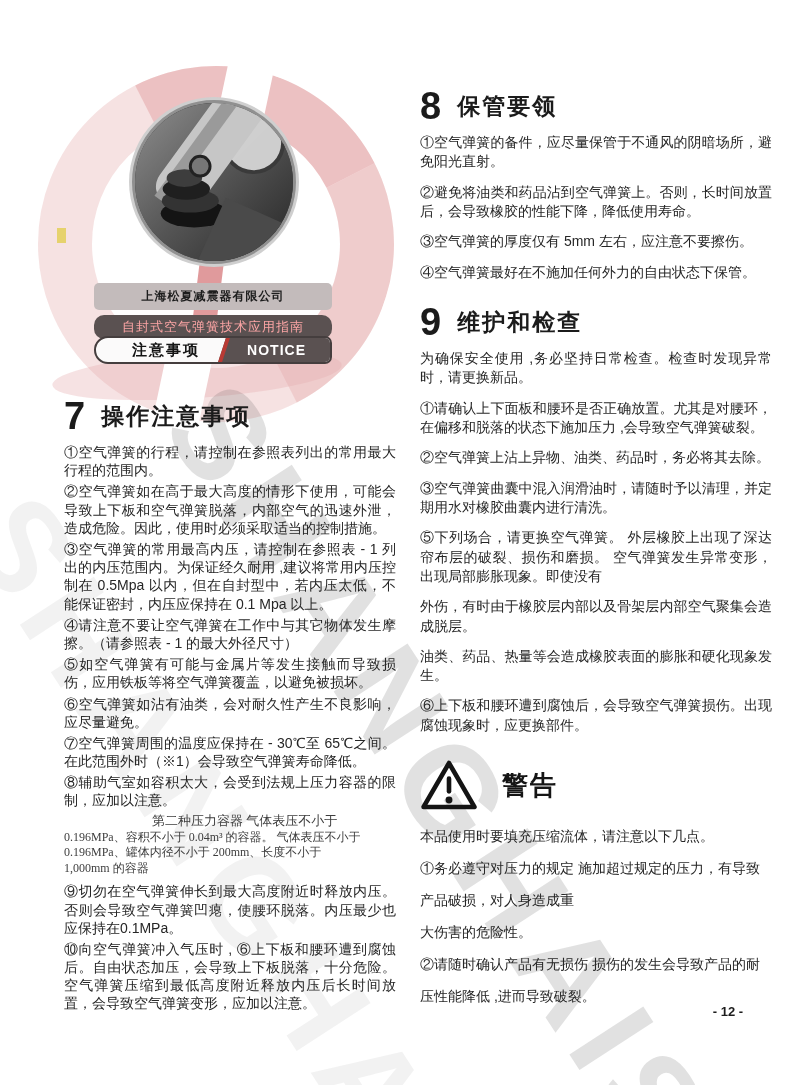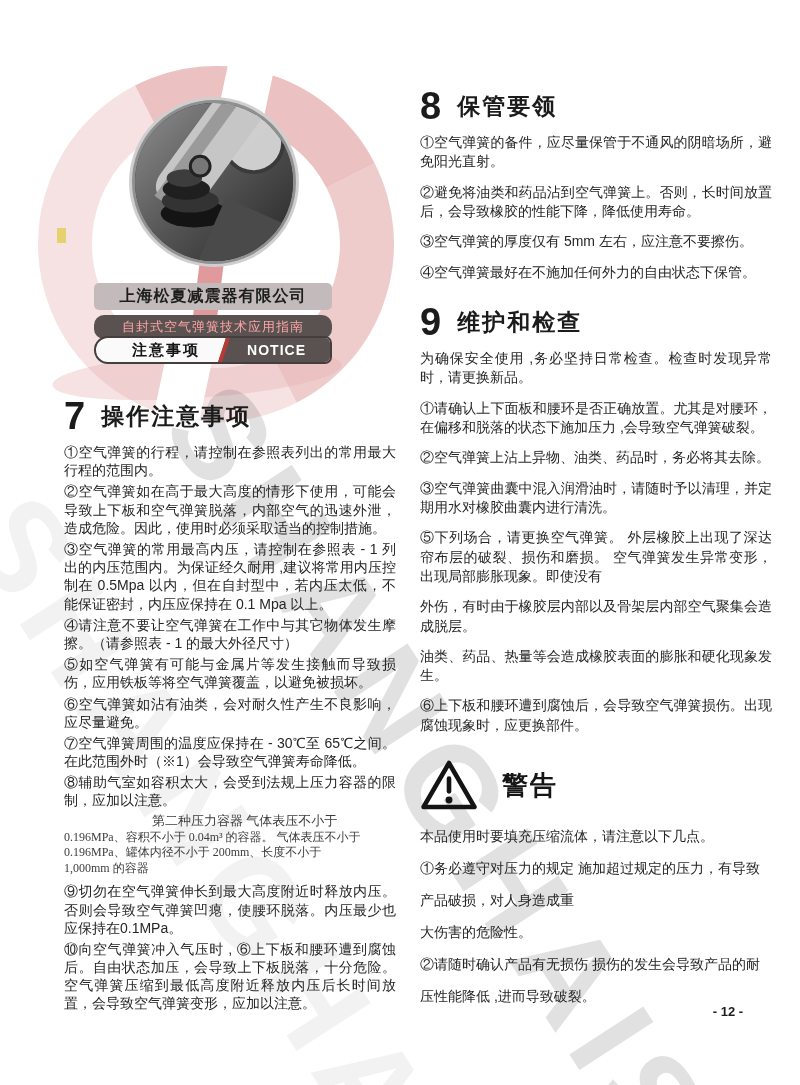--- a/index.html
+++ b/index.html
@@ -72,21 +72,21 @@
     box-shadow: 0 0 0 3px #cfcfcf;
     overflow:hidden;
     z-index:2;
     background:#3a3a3a;
   }
   .banner { position:absolute; left:94px; width:238px; z-index:2;
     display:flex; align-items:center; justify-content:center; }
   .banner-company {
     top:283px; height:27px;
     background:#c3bbbb; border-radius:5px;
-    font-size:16px; font-weight:bold; color:#1d1d1d; letter-spacing:1px;
+    font-size:12px; font-weight:bold; color:#1d1d1d; letter-spacing:1px;
   }
   .banner-guide {
     top:315px; height:24px;
     background:#5a5151; border-radius:10px;
     font-size:13px; color:#fca5a5; letter-spacing:1px;
   }
   .banner-notice {
     top:336px; height:28px;
     background:#fbfafa;
     border:2px solid #453e3e;

